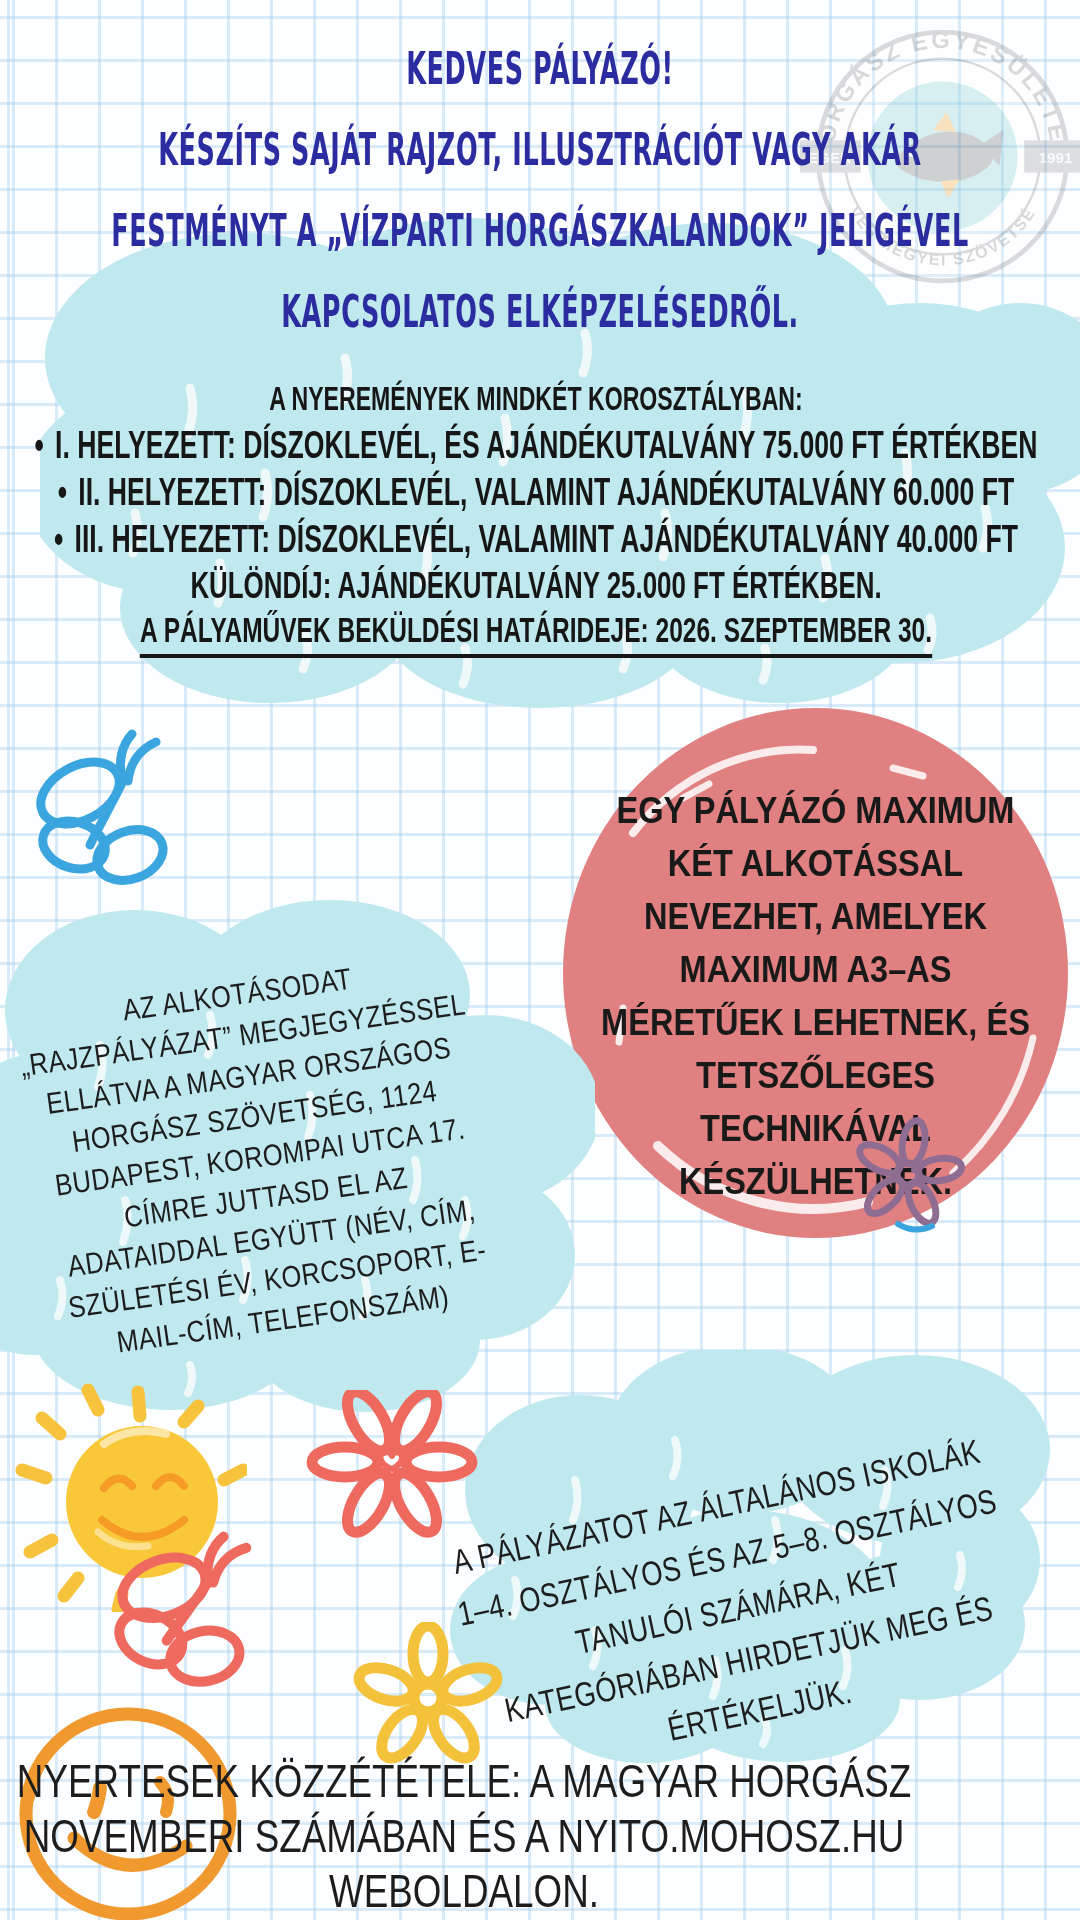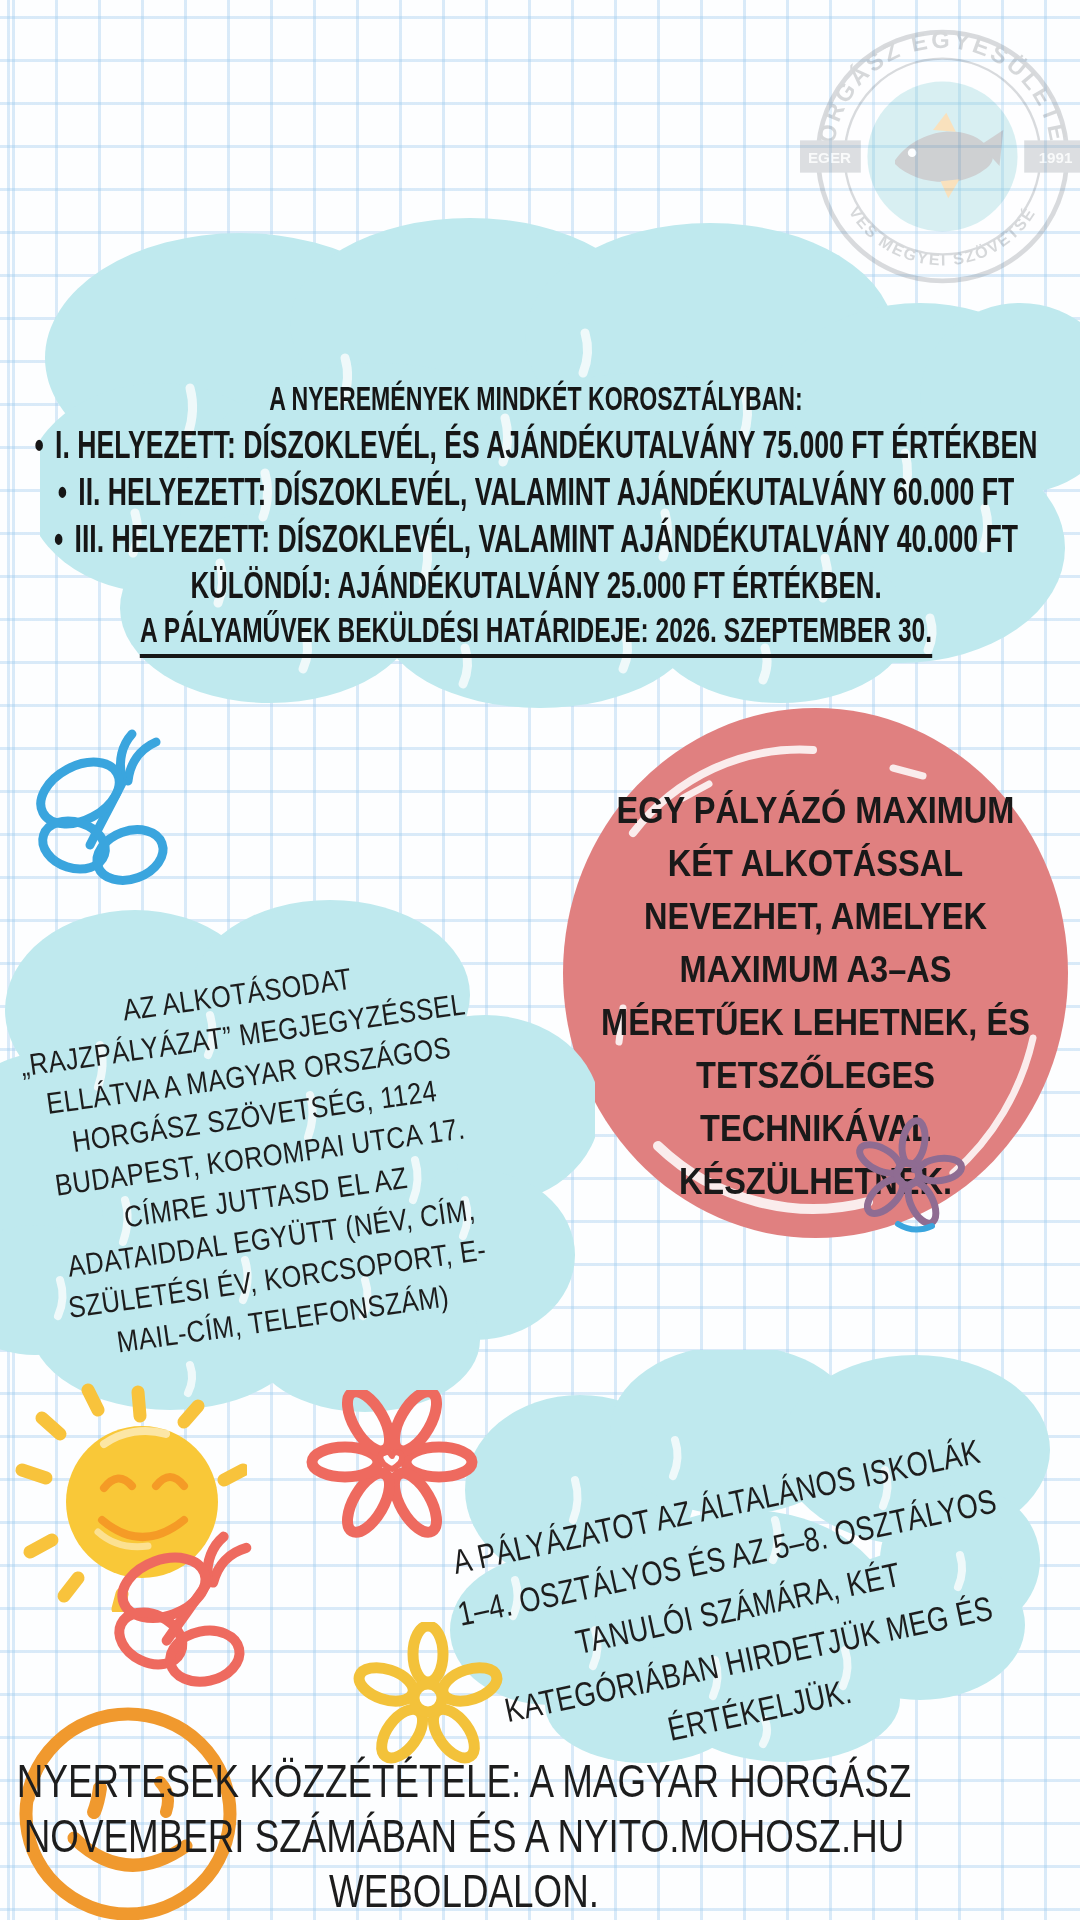--- a/index.html
+++ b/index.html
@@ -109,20 +109,26 @@
         <path d="M425,430 q6,18 -2,36"></path>
           <path d="M585,415 q6,18 -2,36"></path>
           <path d="M180,345 q6,20 -2,40"></path>
         <path d="M95,295 q6,20 -2,40"></path>
           <path d="M725,430 q5,16 -2,32"></path>
           <path d="M890,400 q5,16 -2,32"></path>
       </g>
     </svg>
   </div>
 
+  <div class="abs hdr">
+    <div class="ln sqz58">KEDVES PÁLYÁZÓ!</div>
+    <div class="ln sqz58">KÉSZÍTS SAJÁT RAJZOT, ILLUSZTRÁCIÓT VAGY AKÁR</div>
+    <div class="ln sqz58">FESTMÉNYT A „VÍZPARTI HORGÁSZKALANDOK” JELIGÉVEL</div>
+    <div class="ln sqz58">KAPCSOLATOS ELKÉPZELÉSEDRŐL.</div>
+  </div>
 
   <div class="abs prizes">
     <div class="ln title sqz70">A NYEREMÉNYEK MINDKÉT KOROSZTÁLYBAN:</div>
     <div class="ln item sqz70">
       <span>•</span>
       <span>I. HELYEZETT: DÍSZOKLEVÉL, ÉS AJÁNDÉKUTALVÁNY 75.000 FT ÉRTÉKBEN</span>
     </div>
     <div class="ln item sqz70">
       <span>•</span>
       <span>II. HELYEZETT: DÍSZOKLEVÉL, VALAMINT AJÁNDÉKUTALVÁNY 60.000 FT</span>

